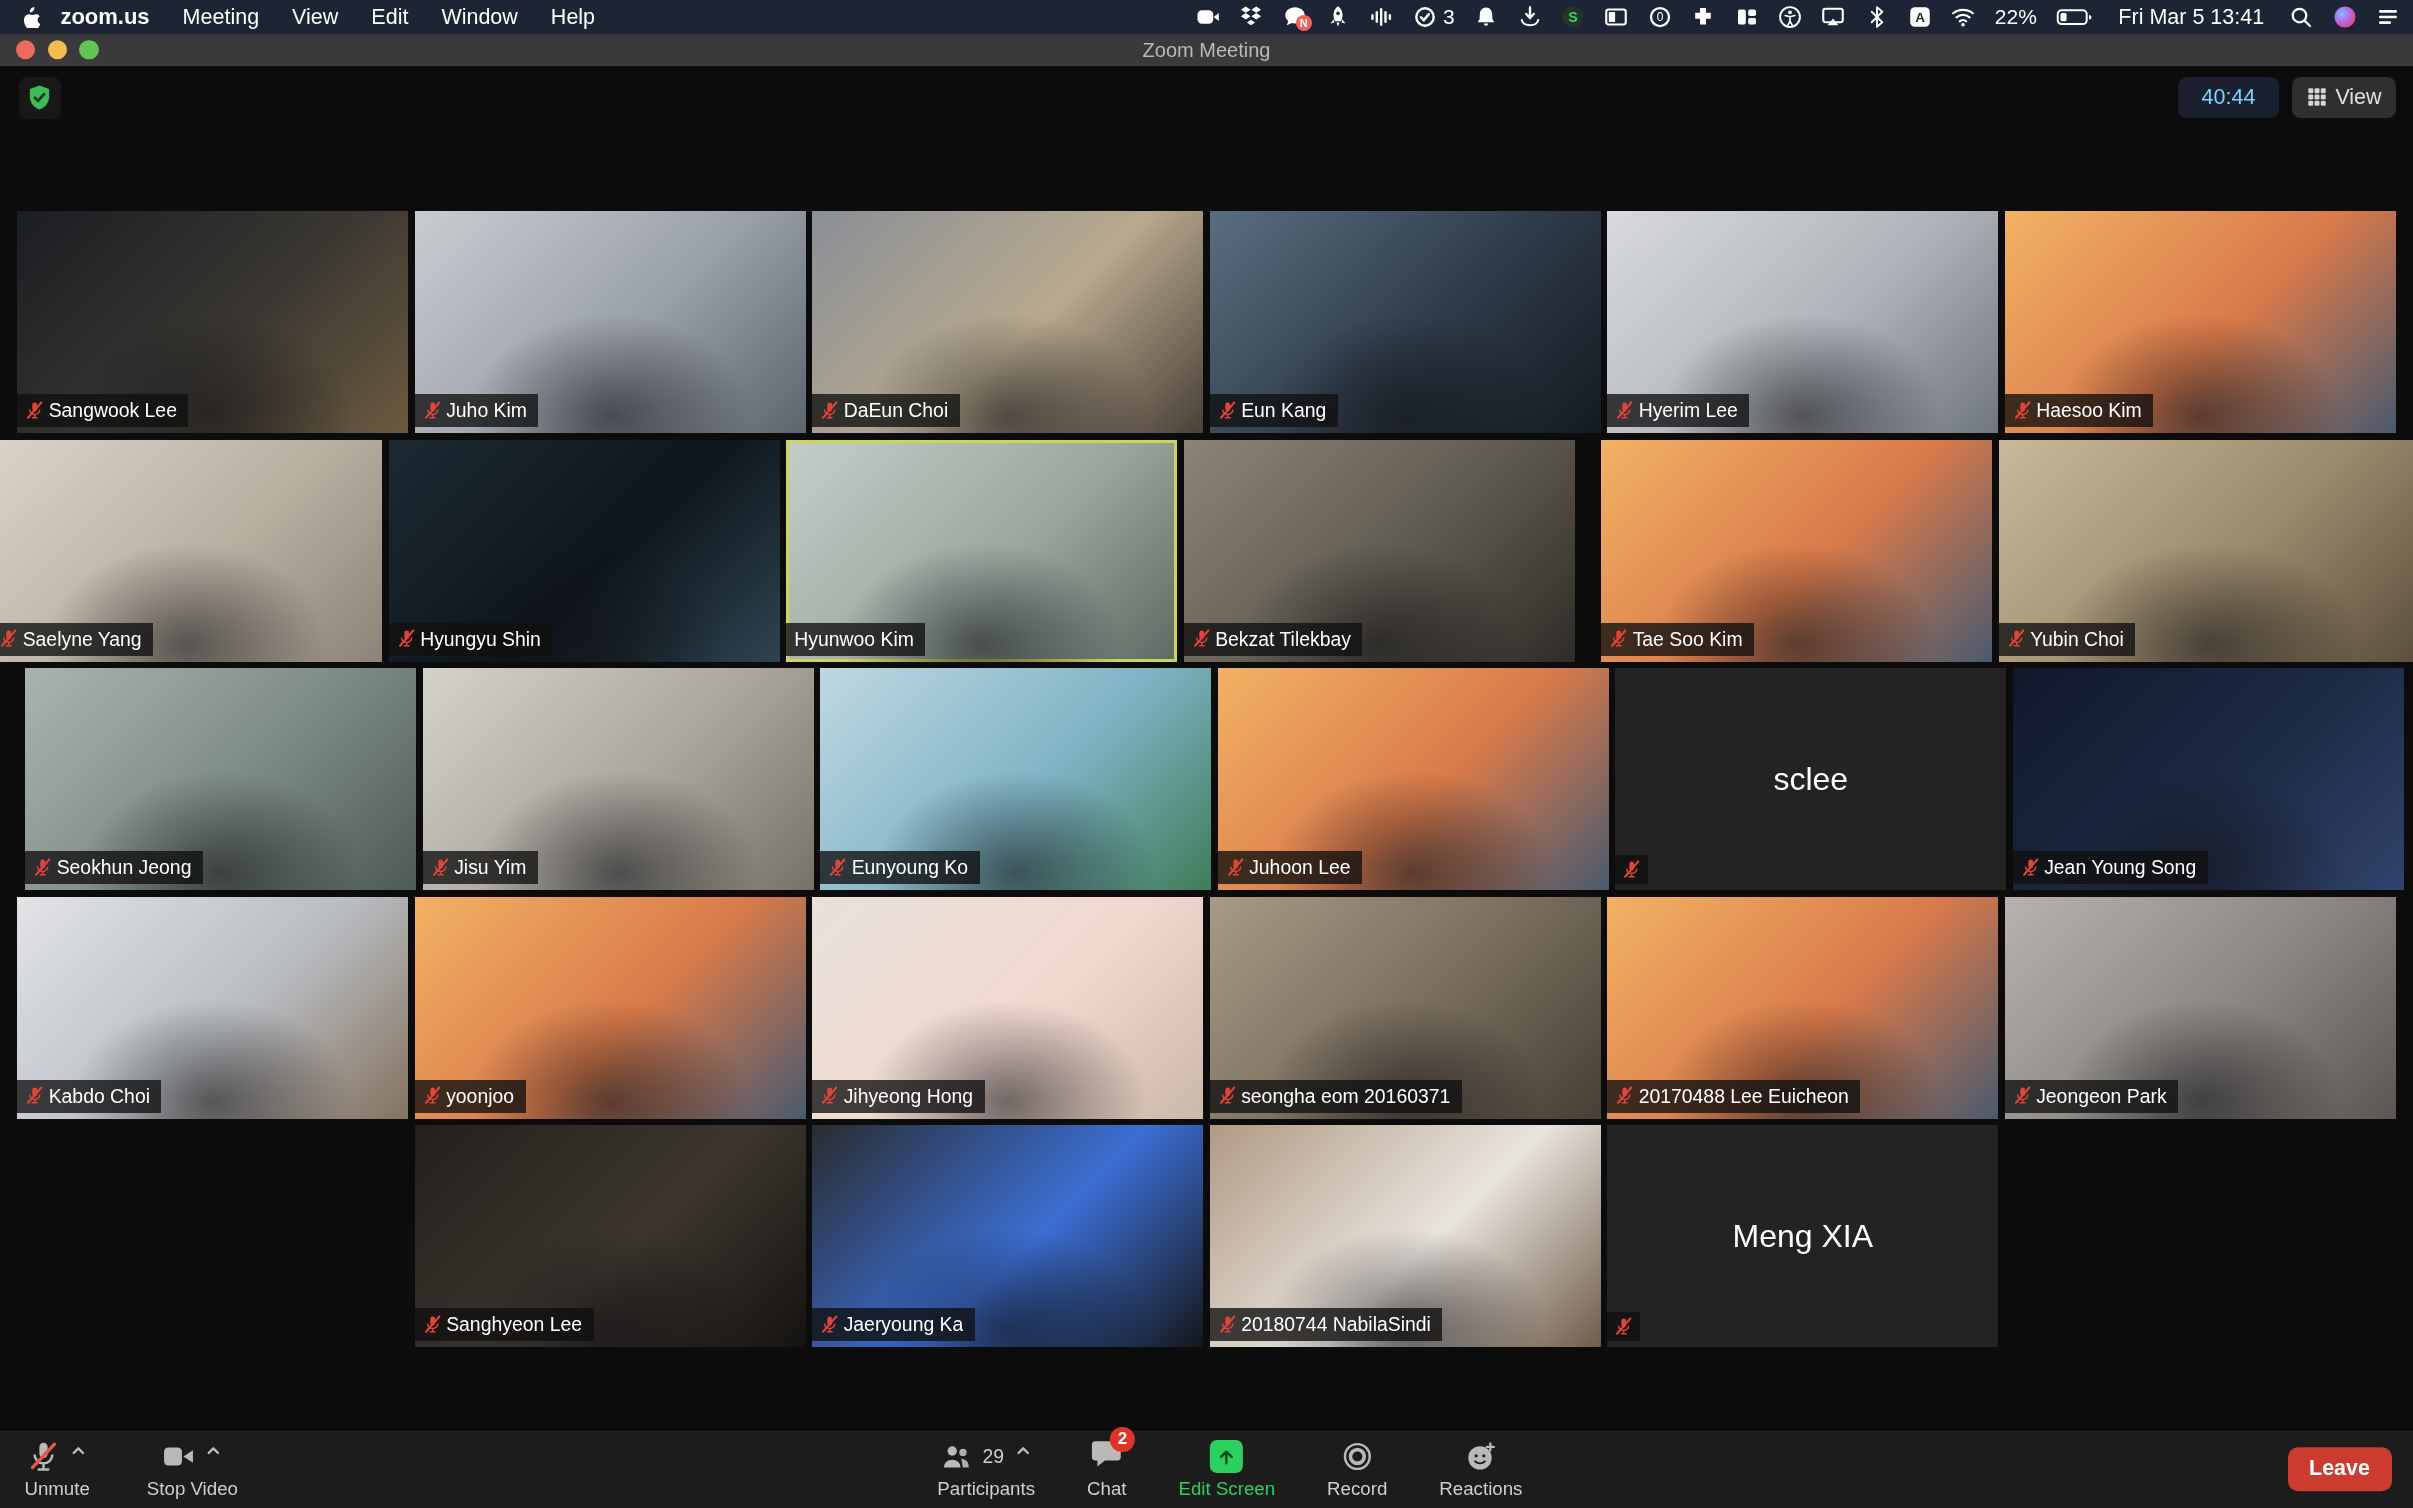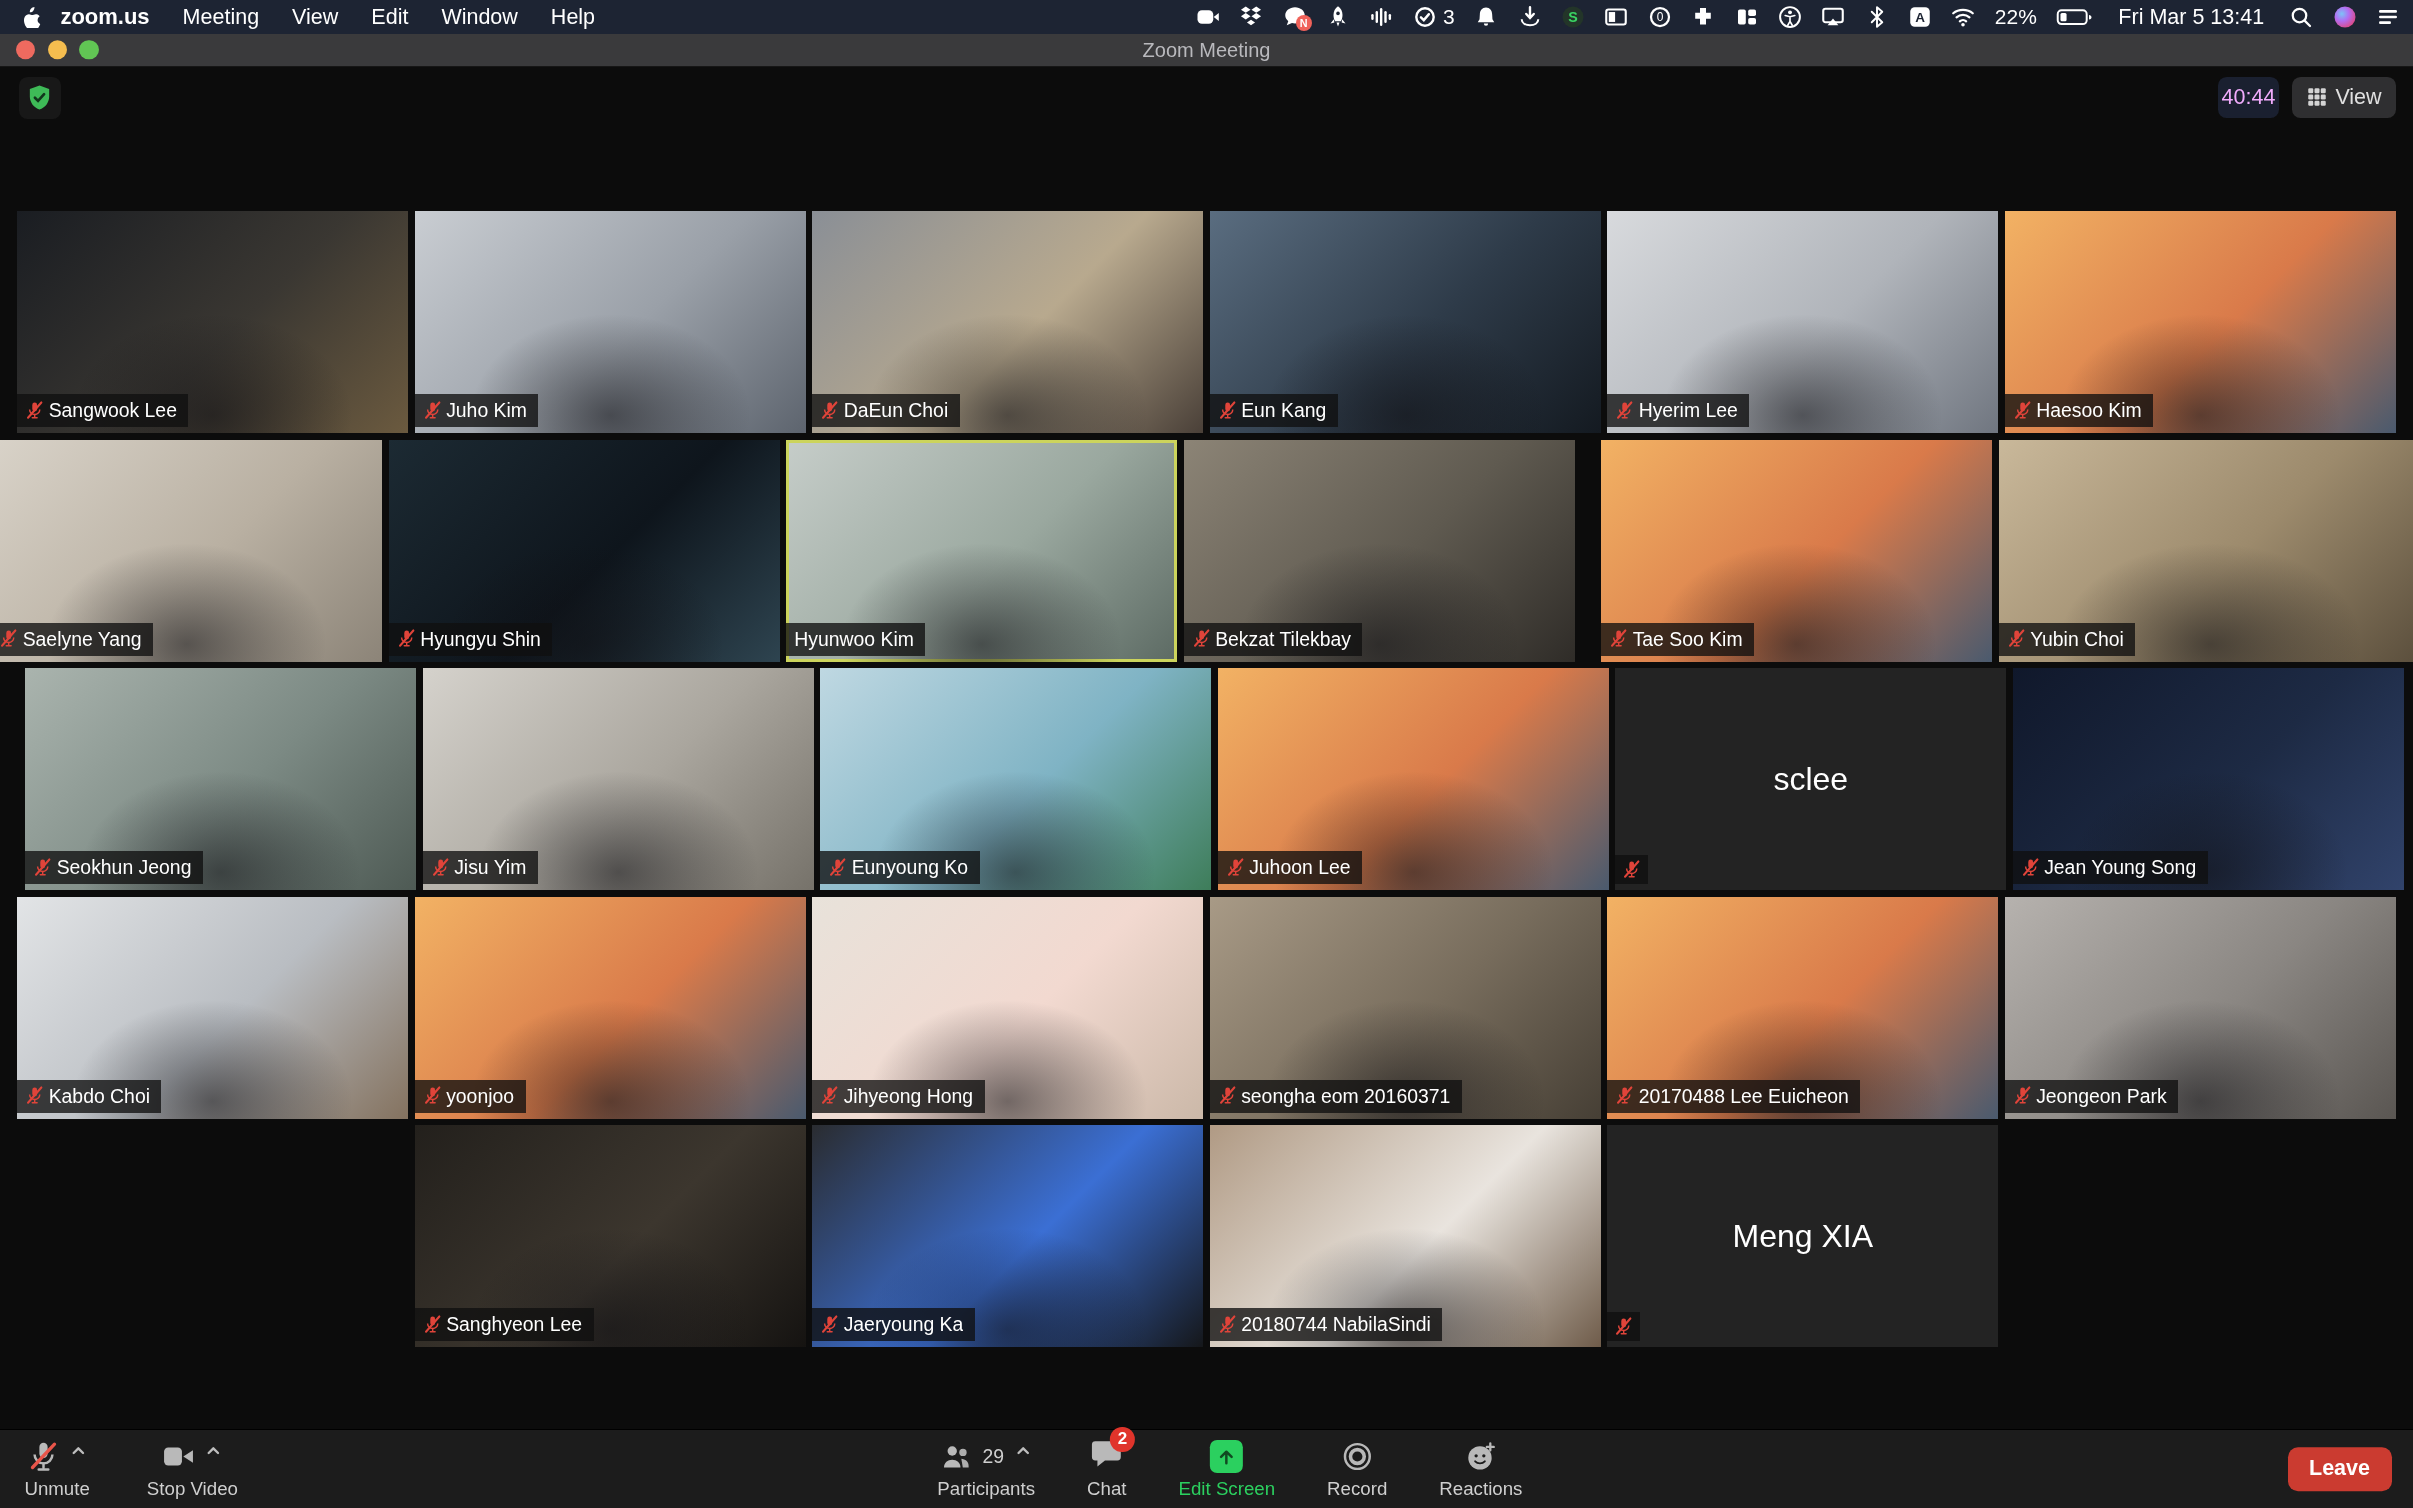--- a/index.html
+++ b/index.html
@@ -32,21 +32,21 @@
   .light.r{background:#ee6a5f;} .light.y{background:#f5bd4f;} .light.g{background:#61c554;}
   .wtitle{position:absolute;left:0;right:0;top:0;height:32px;display:grid;place-items:center;
           color:#b9b9bd;font-size:20px;}
 
   
   .stage{position:absolute;top:68px;left:0;right:0;bottom:78px;background:#0c0c0c;}
   .shield-btn{position:absolute;left:18.7px;top:8.6px;width:42px;height:42px;border-radius:8.6px;
               background:#181818;display:grid;place-items:center;}
   .shield-btn svg{width:29px;height:29px;}
   .hud{position:absolute;right:17px;top:8.6px;display:flex;gap:13px;align-items:center;}
-  .timer{background:#1a2030;color:#f0abfc;font-size:21.5px;padding:8px 4px;border-radius:8.6px;margin-left:10px;}
+  .timer{background:#1a2030;color:#7dd3fc;font-size:21.5px;padding:8px 24px;border-radius:8.6px;margin-left:10px;}
   .view-btn{background:#2f2f31;color:#e0e0e0;font-size:21.5px;padding:8px 14.4px;border-radius:8.6px;
             display:flex;align-items:center;gap:8.6px;}
   .view-btn svg{width:20px;height:20px;}
 
   
   .grid{position:absolute;top:143px;left:0;right:0;display:flex;flex-direction:column;
         gap:6.5px;align-items:center;}
   .tile-row{display:flex;gap:6.5px;justify-content:center;}
   .tile{position:relative;width:391px;height:222px;overflow:hidden;background:#222;}
   .tile .sil{position:absolute;inset:0;

